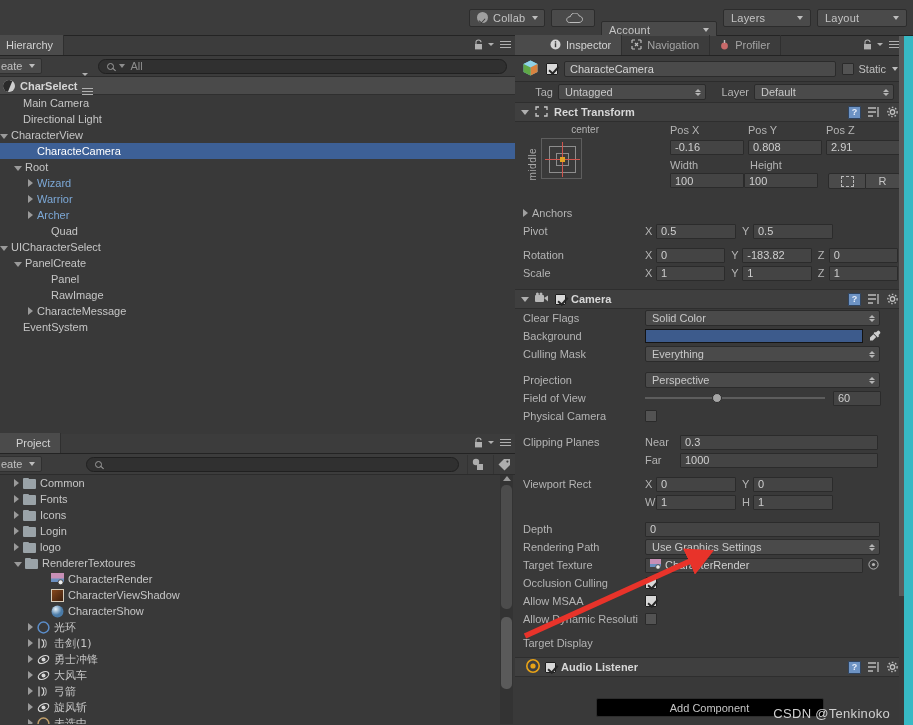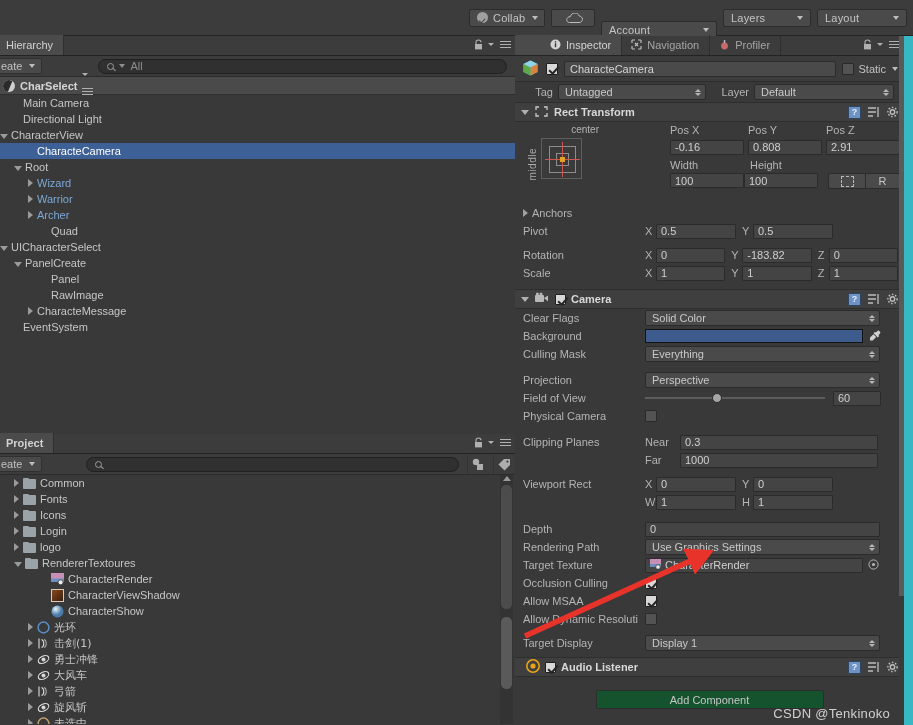--- a/index.html
+++ b/index.html
@@ -309,22 +309,22 @@
 
   
   .slider { position: relative; height: 14px; display:flex; align-items:center; }
   .slider .track { position: absolute; left: 0; right: 0; top: 6px; height: 2px; background: #5d5d5d; }
   .slider .knob {
     position: absolute; width: 10px; height: 10px; border-radius: 50%;
     background: #a5a5a5; border: 1px solid #2c2c2c; top: 2px;
   }
 
   .add-comp-btn {
-    width: 228px; height: 19px; margin: 13px auto 0 auto;
-    background: #14532d; border: 1px solid #2d2d2d; border-radius: 2px;
+    width: 228px; height: 19px; margin: 21px auto 0 auto;
+    background: #000000; border: 1px solid #2d2d2d; border-radius: 2px;
     display: flex; align-items: center; justify-content: center;
     color: #c6c6c6; font-size: 11px;
   }
   .watermark {
     position: absolute; right: 14px; bottom: 4px;
     color: #cfcfcf; font-size: 13px; letter-spacing: .3px;
   }
 
   
   .iscroll {
@@ -485,21 +485,21 @@
         <div class="h-row">
           <span style="display: inline-block; flex: 0 0 auto; width: 14px;"></span>
           <span class="tri hidden"></span>
           <span>EventSystem</span>
         </div>
       </div>
   </div>
 
   <div class="panel" id="project">
     <div class="tabbar">
-      <div class="tab active" style="padding-left:6px;font-weight:bold;">
+      <div class="tab active" style="padding-left:16px;">
         <span>Project</span>
       </div>
       <div class="tb-right">
         <span class="lock-ico">
           <svg width="9" height="11" viewBox="0 0 9 11">
               <path d="M2 5V3.2C2 1.9 3 1 4.5 1S7 1.9 7 3.2" fill="none" stroke="#b0b0b0" stroke-width="1.1"></path>
               <rect x="1" y="5" width="7" height="5.4" fill="#b0b0b0"></rect>
             </svg>
         </span>
         <span class="burger-caret"></span>
@@ -1101,27 +1101,20 @@
     </div>
     <div class="row">
       <span class="name" style="width:158px;">Allow Dynamic Resoluti</span>
       <span class="chk off" style="margin-left:-36px;"></span>
     </div>
 
     <div style="height:6px;"></div>
 
     <div class="row">
       <span class="name">Target Display</span>
-      <span class="popup" style="width:235px;">
-        <span>Display 1</span>
-        <span class="updown">
-            <i class="u"></i>
-            <i class="d"></i>
-          </span>
-      </span>
     </div>
 
     <div style="height:5px;"></div>
 
     <div class="comp-head">
       <span style="margin-left:7px;">
         <svg width="14" height="14" viewBox="0 0 14 14">
             <circle cx="7" cy="7" r="6.2" fill="none" stroke="#e8a317" stroke-width="1.6"></circle>
             <circle cx="7" cy="7" r="2.6" fill="#e8a317"></circle>
           </svg>

